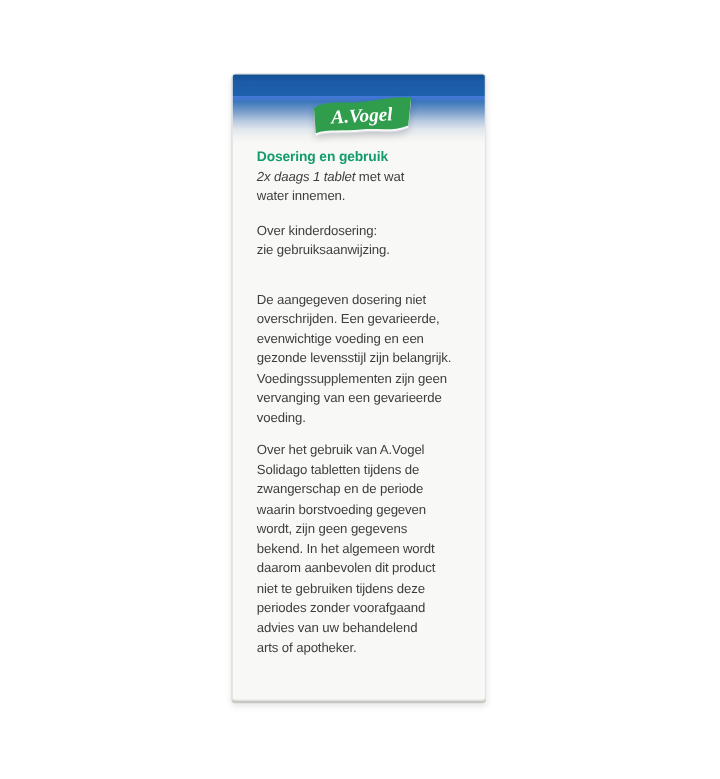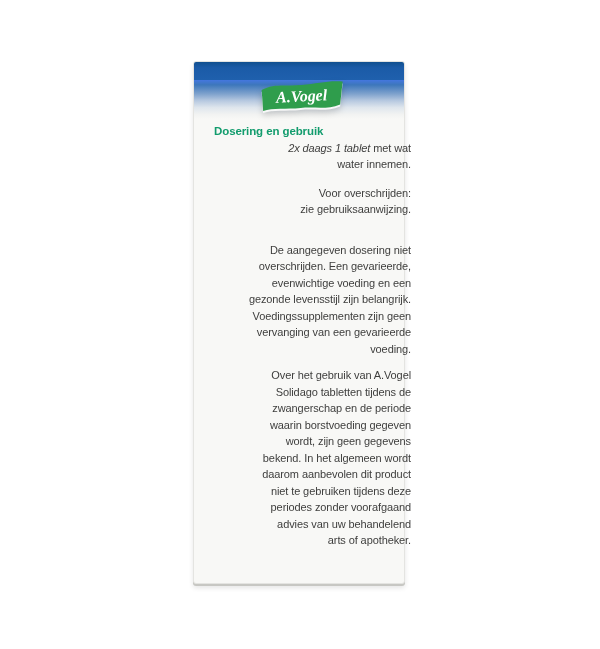--- a/index.html
+++ b/index.html
@@ -60,21 +60,20 @@
     margin: 0;
     color: #129c6d;
     font-size: 11.5px;
     font-weight: 700;
     line-height: 16.5px;
     white-space: pre-line;
   }
   .para {
     margin: 0 0 12px 0;
     white-space: pre-line;
-    text-align: right;
   }
   .para.warning { margin-bottom: 10px; margin-top: 24px; }
   .para.last { margin-bottom: 12px; }
   .italic { font-style: italic; }
 </style>
 </head>
 <body>
 
 <div class="stage">
   <div class="package">
@@ -89,21 +88,21 @@
       </svg>
     </div>
 
     <div class="content">
 
       <h3 class="green-heading">Dosering en gebruik</h3>
 
       <p class="para"><span class="italic">2x daags 1 tablet</span><span> met wat
 water innemen.</span></p>
 
-      <p class="para">Voor overschrijden:
+      <p class="para">Over kinderdosering:
 zie gebruiksaanwijzing.</p>
 
       <p class="para warning">De aangegeven dosering niet
 overschrijden. Een gevarieerde,
 evenwichtige voeding en een
 gezonde levensstijl zijn belangrijk.
 Voedingssupplementen zijn geen
 vervanging van een gevarieerde
 voeding.</p>
 

